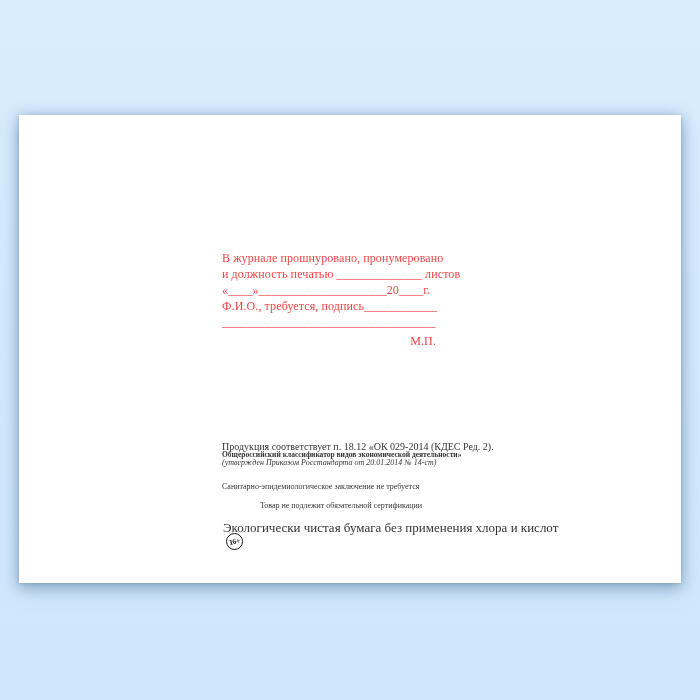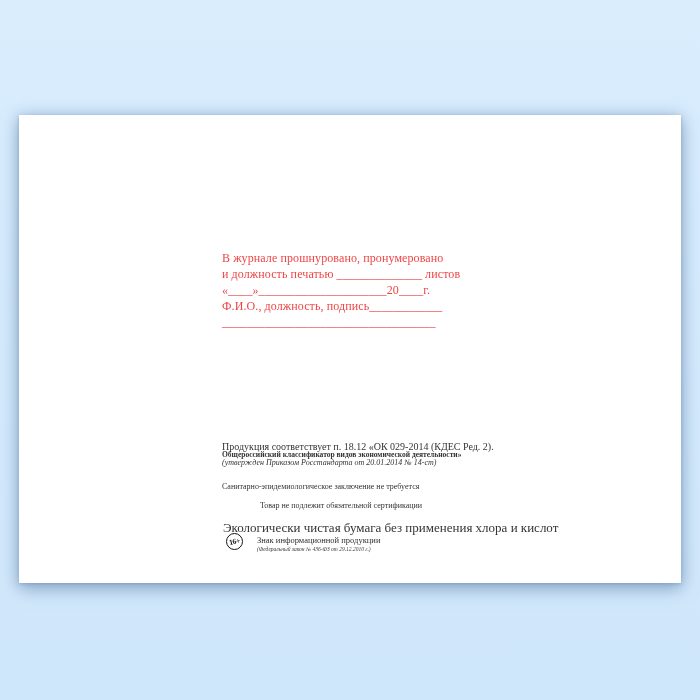--- a/index.html
+++ b/index.html
@@ -78,36 +78,33 @@
 </style>
 </head>
 <body>
 
 <div class="sheet">
 
   <div class="seal-block">
     <div class="line">В журнале прошнуровано, пронумеровано</div>
     <div class="line">и должность печатью ______________ листов</div>
     <div class="line">«____»_____________________20____г.</div>
-    <div class="line">Ф.И.О., должность, подпись____________</div>
+    <div class="line">Ф.И.О., требуется, подпись____________</div>
     <div class="line">___________________________________</div>
+    <div class="stamp-line">М.П.</div>
   </div>
 
   <div class="info-block">
     <div class="info-line std-1">Продукция соответствует п. 18.12 «ОК 029-2014 (КДЕС Ред. 2).</div>
     <div class="info-line std-2">Общероссийский классификатор видов экономической деятельности»</div>
     <div class="info-line std-3">(утвержден Приказом Росстандарта от 20.01.2014 № 14-ст)</div>
     <div class="info-line sanitary">Санитарно-эпидемиологическое заключение не требуется</div>
     <div class="info-line cert">Товар не подлежит обязательной сертификации</div>
     <div class="info-line eco">Экологически чистая бумага без применения хлора и кислот</div>
 
     <div class="mark-row">
       <div class="age-badge">
         <span>16+</span>
       </div>
-      <div class="mark-text">
-        <div class="mark-title">Знак информационной продукции</div>
-        <div class="mark-law">(Федеральный закон № 436-ФЗ от 29.12.2010 г.)</div>
-      </div>
     </div>
   </div>
 
 </div>
 
 </body></html>

